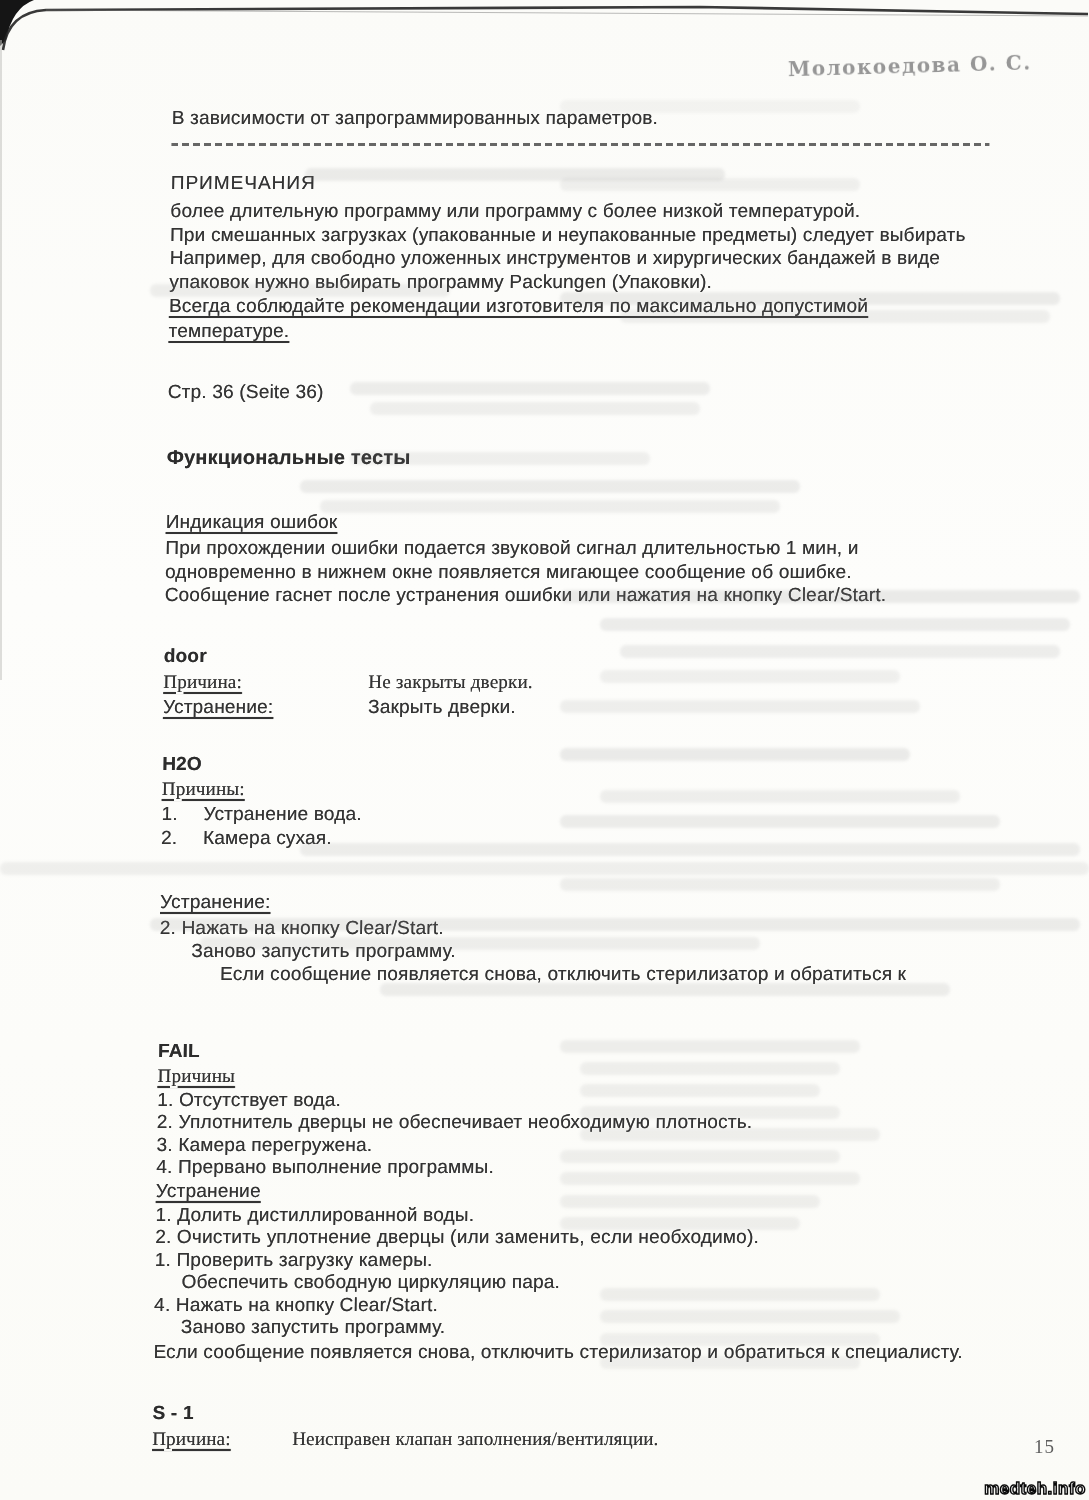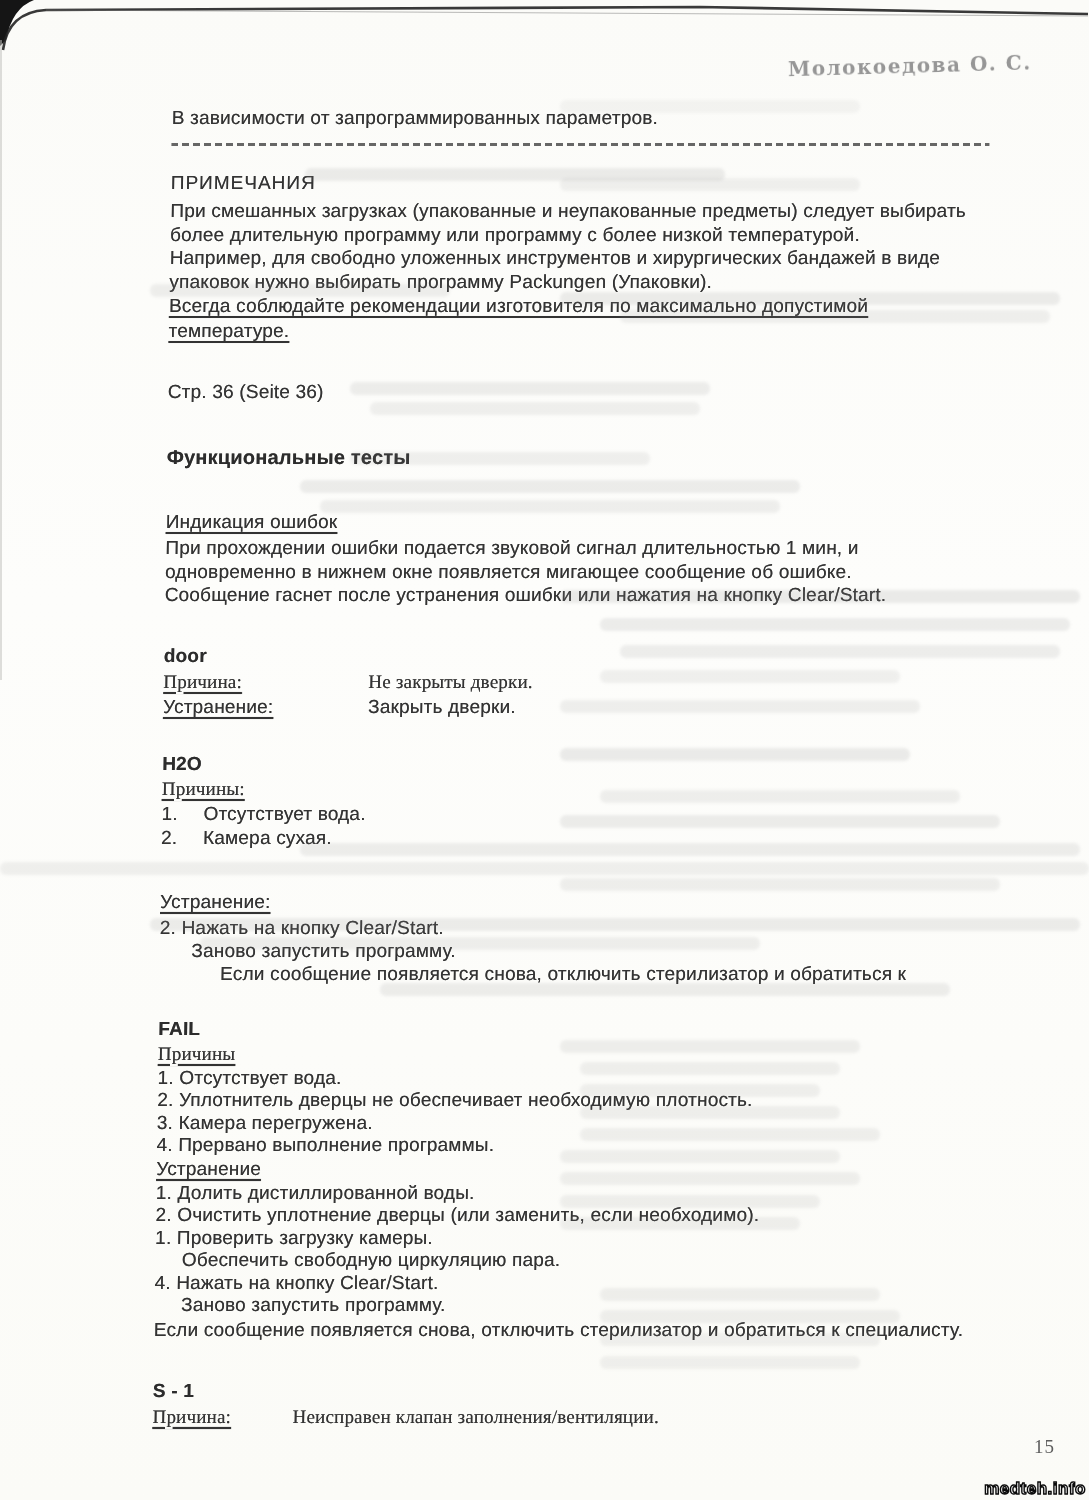--- a/index.html
+++ b/index.html
@@ -59,21 +59,21 @@
   .kv.narrow{grid-template-columns:140px 1fr;}
   .mt2{margin-top:2px;font-family:Liberation Serif, serif;}
   .h2o-code{margin-top:33px;}
   .cause-row{display:grid;grid-template-columns:42px 1fr;line-height:22px;margin-top:2px;}
   .h2o-causes{margin-top:3px;}
   .fix-head{margin-top:41px;}
   .fix-lines{margin-top:3px;}
   .fix-lines div{line-height:23px;}
   .ind1{padding-left:32px;}
   .ind2{padding-left:61px;}
-  .fail-code{margin-top:32px;}
+  .fail-code{margin-top:54px;}
   .fail-list{margin-top:2px;}
   .fail-list div{line-height:22.5px;}
   .find{padding-left:27px;}
   .fail-footer{margin-top:1px;line-height:23px;}
   .s1-code{margin-top:38px;}
   
   .ghost{
     position:absolute;height:13px;border-radius:6px;background:#8f8f8f;
     filter:blur(1.4px);pointer-events:none;
   }
@@ -93,22 +93,22 @@
   <div class="stamp">Молокоедова О. С.</div>
 
   <div class="content">
 
     <div>В зависимости от запрограммированных параметров.</div>
 
     <div class="dashes"></div>
 
     <div class="notes-heading">ПРИМЕЧАНИЯ</div>
     <div class="par">
+      <div>более длительную программу или программу с более низкой температурой.</div>
       <div>При смешанных загрузках (упакованные и неупакованные предметы) следует выбирать</div>
-      <div>более длительную программу или программу с более низкой температурой.</div>
       <div>Например, для свободно уложенных инструментов и хирургических бандажей в виде</div>
       <div>упаковок нужно выбирать программу Packungen (Упаковки).</div>
     </div>
 
     <div class="warning">
       <div><span class="u">Всегда соблюдайте рекомендации изготовителя по максимально допустимой</span></div>
       <div><span class="u">температуре.</span></div>
     </div>
 
     <div class="pageref">Стр. 36 (Seite 36)</div>
@@ -134,21 +134,21 @@
       <span>Закрыть дверки.</span>
     </div>
 
     <div class="code b h2o-code">H2O</div>
     <div class="mt2">
       <span class="u">Причины:</span>
     </div>
     <div class="h2o-causes">
       <div class="cause-row">
         <span>1.</span>
-        <span>Отсутствует вода.</span>
+        <span>Устранение вода.</span>
       </div>
       <div class="cause-row">
         <span>2.</span>
         <span>Камера сухая.</span>
       </div>
     </div>
     <div class="fix-head">
       <span class="u">Устранение:</span>
     </div>
     <div class="fix-lines">

